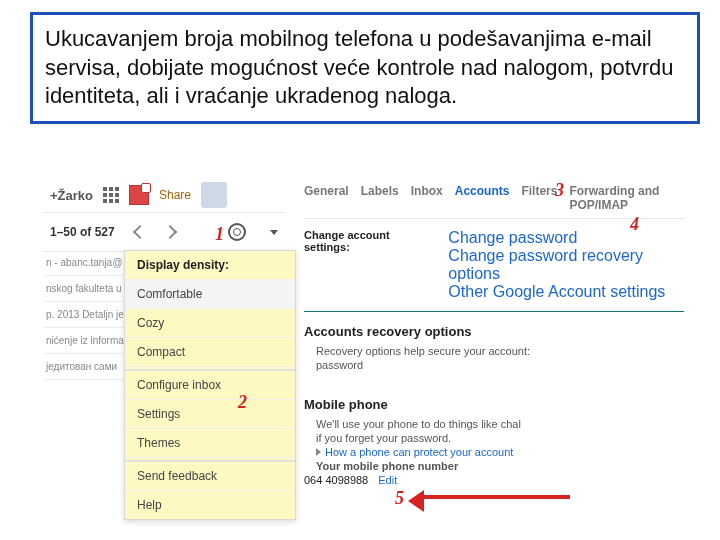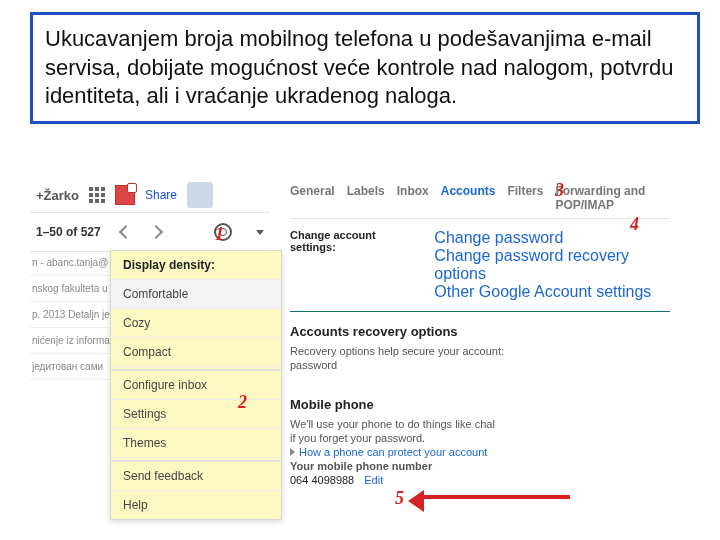--- a/index.html
+++ b/index.html
@@ -1,30 +1,30 @@
 <!DOCTYPE html>
 <html><head>
 <meta charset="utf-8">
 <style>
   html,body{margin:0;padding:0;width:720px;height:540px;font-family:Arial,Helvetica,sans-serif;background:#fff;color:#222;overflow:hidden}
   .slide{position:relative;width:720px;height:519px}
   .callout{position:absolute;left:30px;top:12px;width:640px;border:3px solid #1f4fbf;background:#fff;padding:10px 12px;font-size:22px;line-height:1.3;color:#111}
-  .shot{position:absolute;left:30px;top:178px;width:640px;height:335px;background:#fff}
+  .shot{position:absolute;left:44px;top:178px;width:640px;height:335px;background:#fff}
   
   .lcol{position:absolute;left:0;top:0;width:240px}
   .tbar{display:flex;align-items:center;gap:10px;padding:4px 6px;border-bottom:1px solid #e6e6e6;font-size:13px;color:#555}
   .tbar .plus{font-weight:bold}
   .apps{display:inline-block;width:16px;height:16px;position:relative}
   .apps span{position:absolute;width:4px;height:4px;background:#666}
   .apps span:nth-child(1){left:0;top:0}.apps span:nth-child(2){left:6px;top:0}.apps span:nth-child(3){left:12px;top:0}
   .apps span:nth-child(4){left:0;top:6px}.apps span:nth-child(5){left:6px;top:6px}.apps span:nth-child(6){left:12px;top:6px}
   .apps span:nth-child(7){left:0;top:12px}.apps span:nth-child(8){left:6px;top:12px}.apps span:nth-child(9){left:12px;top:12px}
   .bell{width:18px;height:18px;background:#d44;border:1px solid #b33;position:relative;display:inline-block}
   .bell::after{content:"";position:absolute;right:-3px;top:-3px;width:8px;height:8px;background:#fff;border:1px solid #b33;border-radius:2px}
-  .share{font-size:12px;color:#1d4ed8}
+  .share{font-size:12px;color:#a16207}
   .avatar{width:26px;height:26px;background:#cfd8e6;border-radius:3px}
   .pager{display:flex;align-items:center;gap:20px;padding:10px 6px;font-size:12px;color:#555;border-bottom:1px solid #e6e6e6}
   .pager b{font-weight:bold;color:#333}
   .chev{width:8px;height:8px;border-top:2px solid #888;border-right:2px solid #888;display:inline-block}
   .chev.l{transform:rotate(-135deg)}
   .chev.r{transform:rotate(45deg)}
   .gear{width:14px;height:14px;border:2px solid #555;border-radius:50%;position:relative;display:inline-block}
   .gear::before{content:"";position:absolute;inset:3px;border:1px solid #555;border-radius:50%}
   .carrot{width:0;height:0;border-left:4px solid transparent;border-right:4px solid transparent;border-top:5px solid #555;display:inline-block;margin-left:4px}
   .annot{color:#d62222;font-weight:bold;font-size:18px;font-style:italic;font-family:"Comic Sans MS",cursive}
@@ -39,21 +39,21 @@
   .inbox div{padding:7px 2px;border-bottom:1px solid #eee;white-space:nowrap;overflow:hidden}
   
   .rcol{position:absolute;left:260px;top:0;width:380px;font-size:12px}
   .tabs{display:flex;gap:12px;padding:6px 0;border-bottom:1px solid #e6e6e6;font-weight:bold;color:#1a67d2}
   .tabs .dim{color:#777}
   .csrow{display:flex;align-items:flex-start;gap:18px;padding:10px 0;border-bottom:1px solid #0f766e}
   .csrow .lbl{font-weight:bold;color:#222;font-size:11px}
   .csrow .lnks a{display:block;color:#1a67d2;font-size:16px;text-decoration:none}
   .sec{padding:12px 0}
   .sec h4{margin:0 0 6px;font-size:13px;color:#222}
-  .sec p{margin:2px 0;font-size:11px;color:#555}
+  .sec p{margin:2px 12px;font-size:11px;color:#555}
   .sec a{color:#1a67d2;text-decoration:none}
   .tri{display:inline-block;width:0;height:0;border-top:4px solid transparent;border-bottom:4px solid transparent;border-left:5px solid #888;margin-right:4px}
   .numrow{display:flex;align-items:center;gap:10px;font-size:11px}
   .arrow{position:absolute;left:420px;top:495px;width:150px;height:0;border-top:4px solid #d62222}
   .arrow::before{content:"";position:absolute;left:-12px;top:-9px;border-top:11px solid transparent;border-bottom:11px solid transparent;border-right:16px solid #d62222}
   .a1{position:absolute;left:215px;top:224px}
   .a2{position:absolute;left:238px;top:392px}
   .a3{position:absolute;left:555px;top:180px}
   .a4{position:absolute;left:630px;top:214px}
   .a5{position:absolute;left:395px;top:488px}

